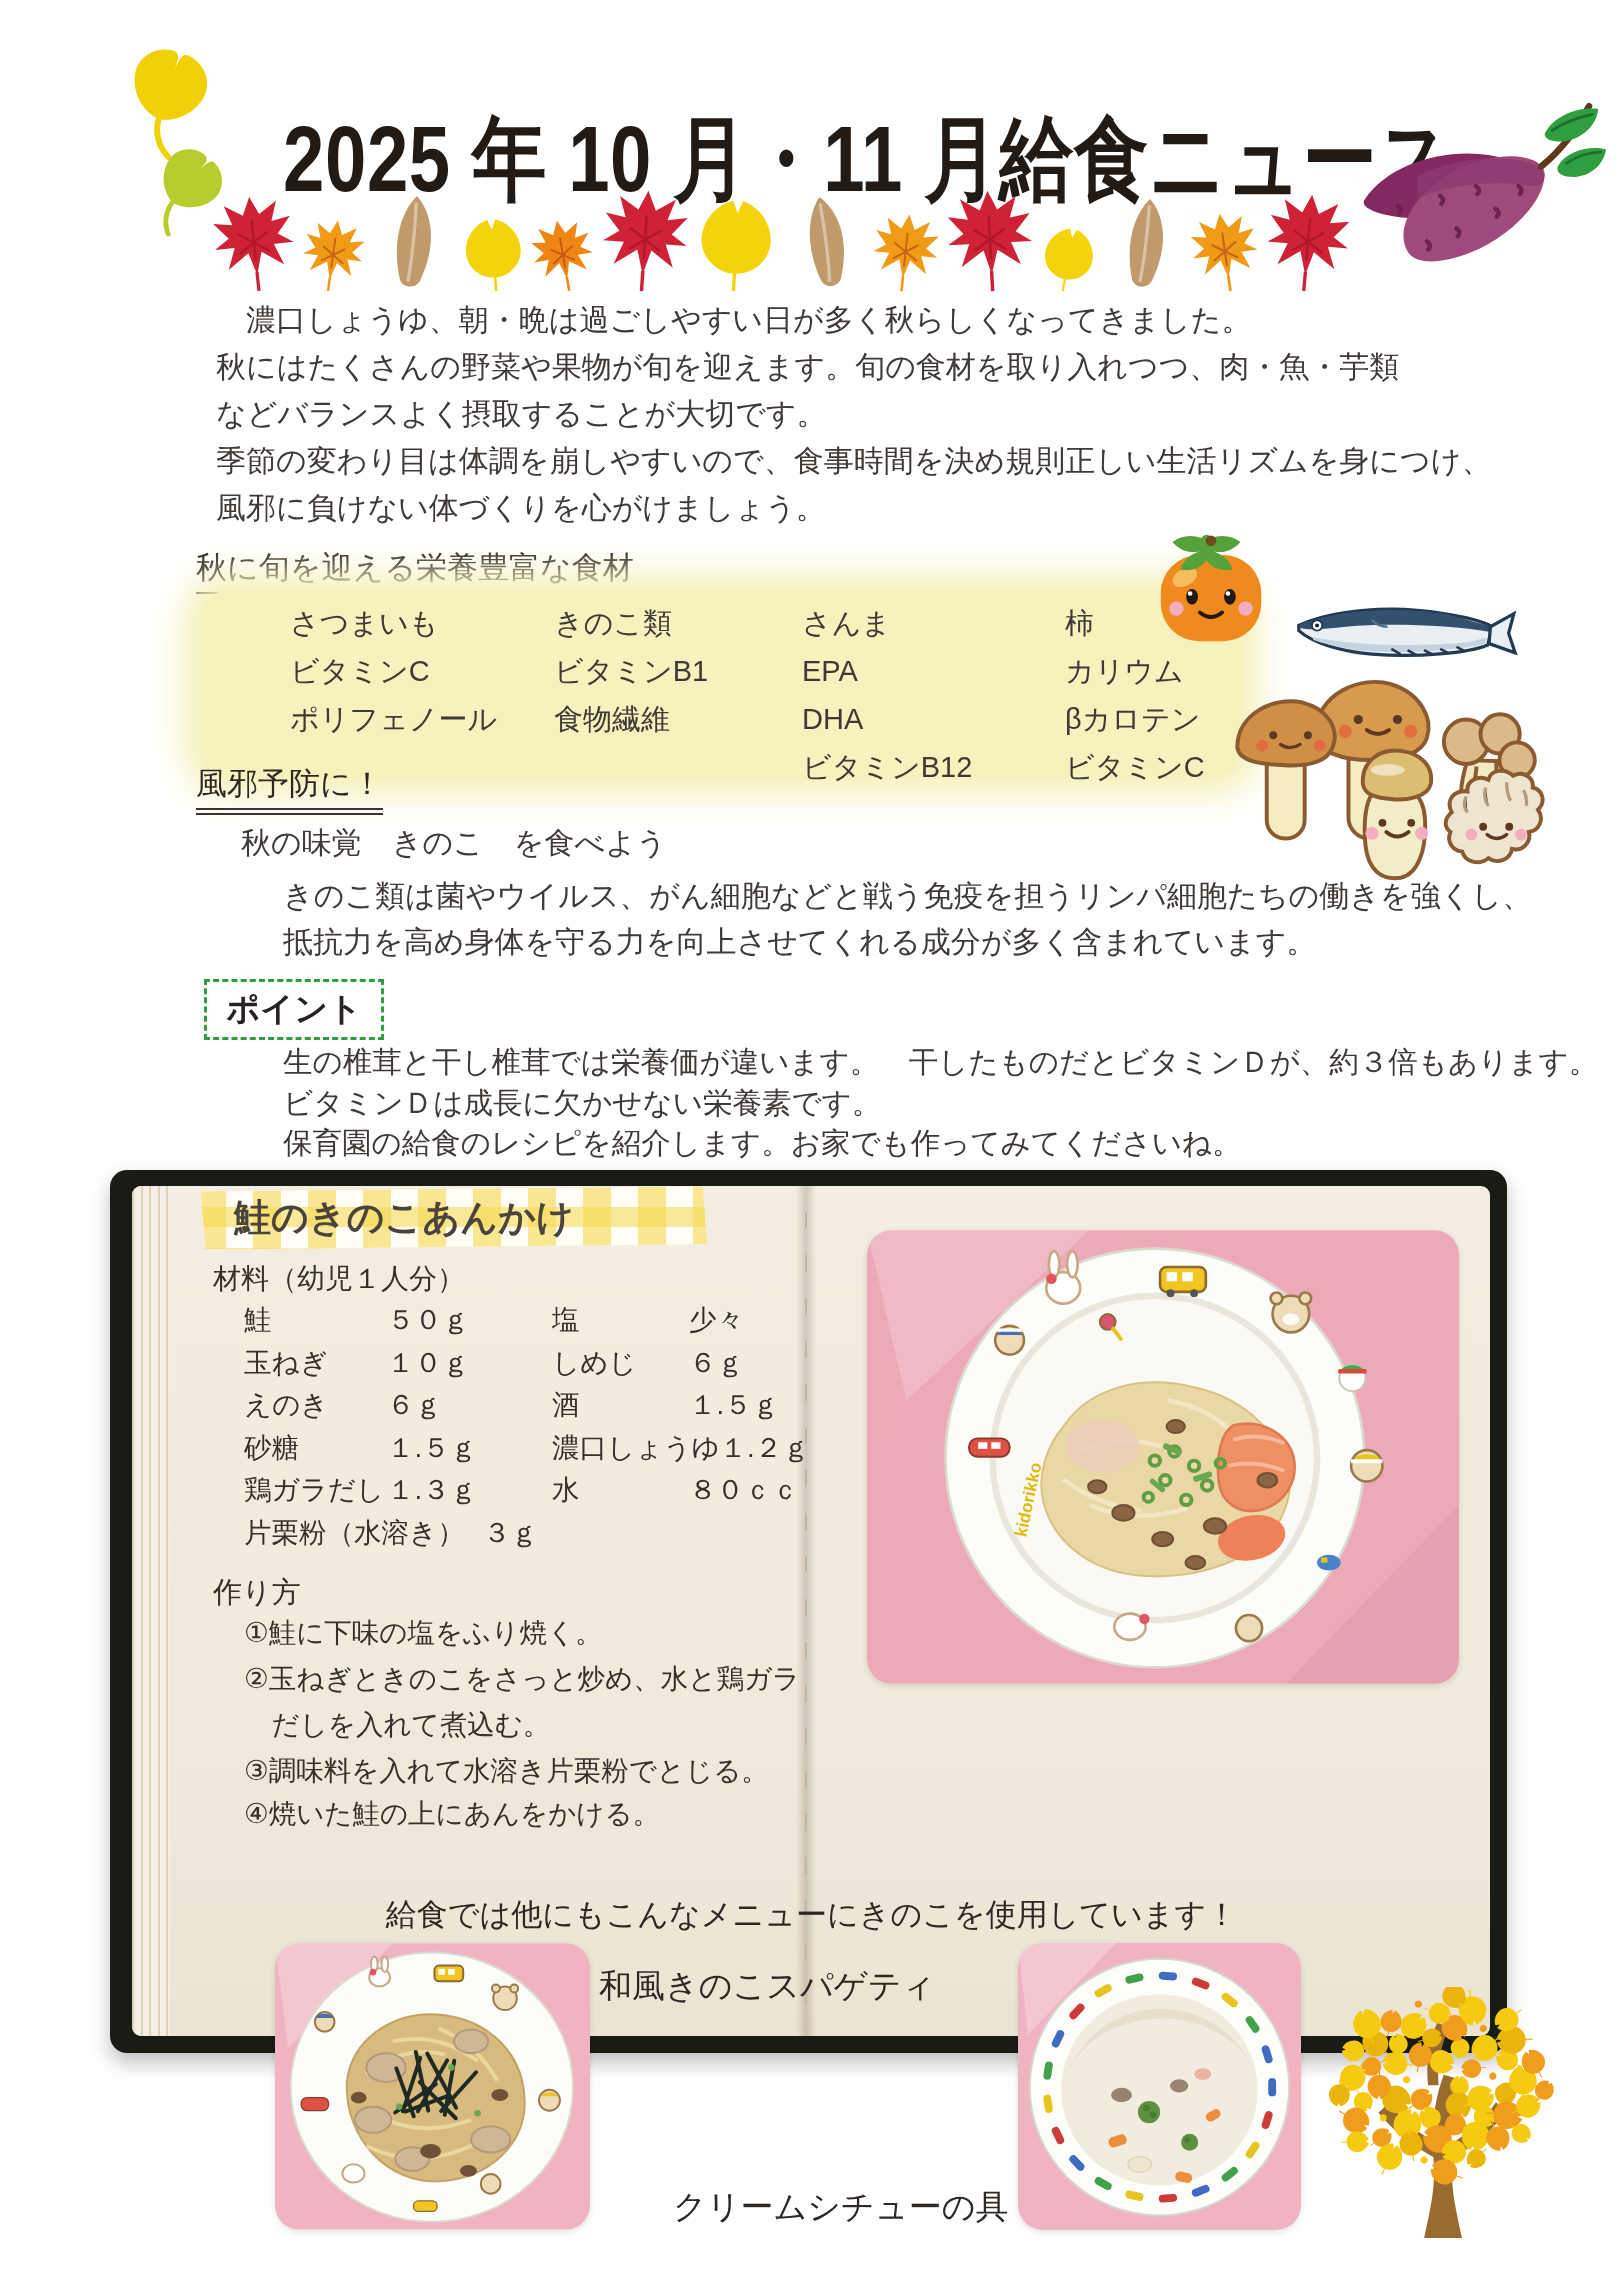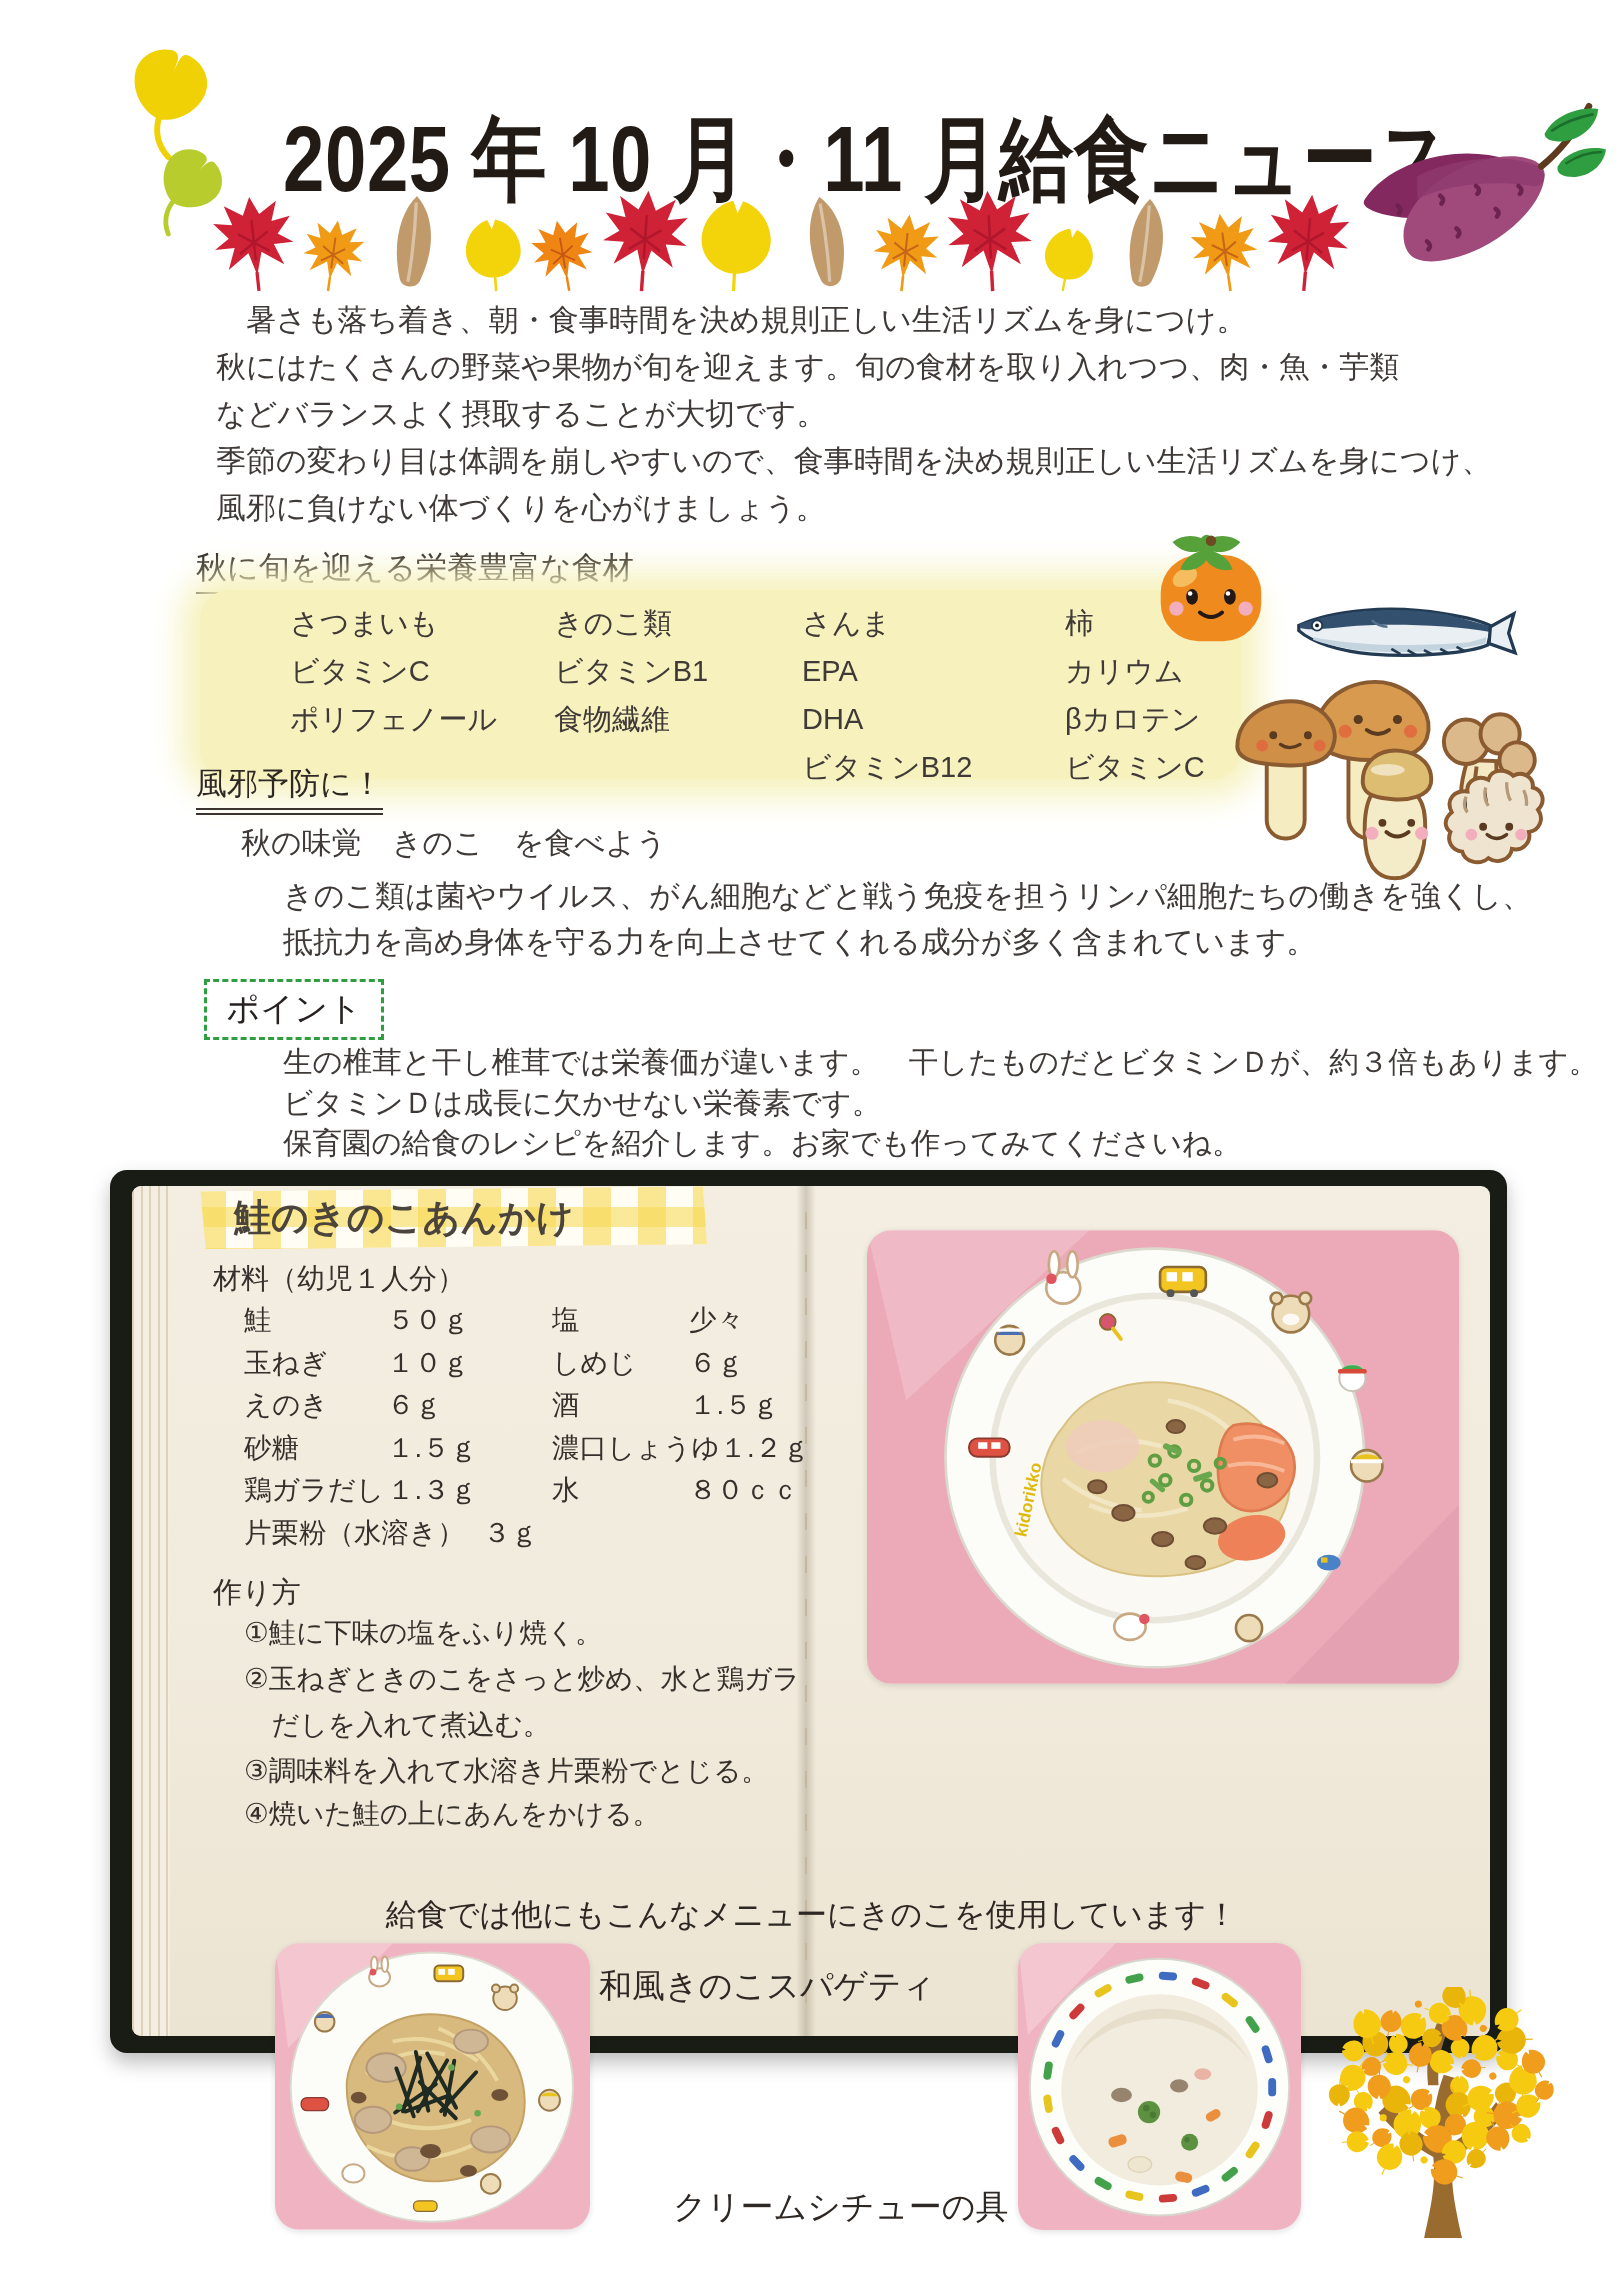--- a/index.html
+++ b/index.html
@@ -12,21 +12,21 @@
   .leaf-row{display:flex;align-items:flex-end;gap:6.5px;}
   .leaf-row svg{display:block;}
   
   .body-line{font-size:30px;line-height:47px;white-space:nowrap;}
   .sec-head{font-size:31px;font-weight:bold;color:#2e2824;border-bottom:2.6px solid #3a332e;padding-bottom:2.6px;white-space:nowrap;}
   .sec-head.double{border-bottom:7.9px double #3a332e;}
   .food-box{background:var(--highlight-yellow,#f6f1bd);border-radius:29.5px;
             box-shadow:0 0 31px 18.3px rgba(246,241,189,.95);}
   .food-col .food-name,.food-col .nutrient{font-size:29px;line-height:48px;white-space:nowrap;}
   .point-badge{border:3.3px dashed var(--accent-green,#2f9e41);background:#fff;
-               font-size:33px;font-weight:normal;color:#272220;padding:5.2px 19.6px;white-space:nowrap;}
+               font-size:33px;font-weight:bold;color:#272220;padding:5.2px 19.6px;white-space:nowrap;}
   
   .book-cover{position:absolute;inset:0;background:var(--cover-dark,#161a13);border-radius:17px;
               box-shadow:0 9.2px 19.6px rgba(0,0,0,.25);}
   .book-pages{position:absolute;left:22px;top:15.7px;right:17px;bottom:17px;border-radius:9.2px;
               background:linear-gradient(180deg,#f3eee1 0%,#f1ebdd 55%,#ece4d2 100%);}
   .page-edge-left{position:absolute;left:22px;top:15.7px;bottom:17px;width:38px;border-radius:9.2px 0 0 9.2px;
               background:repeating-linear-gradient(90deg,#ddd2b9 0 2px,#f3eee1 2px 8.5px);}
   .book-spine{position:absolute;top:15.7px;bottom:17px;width:19.6px;
               background:linear-gradient(90deg,rgba(70,55,30,0) 0%,rgba(70,55,30,.20) 50%,rgba(70,55,30,0) 100%);}
   .book-spine:after{content:"";position:absolute;left:8.5px;top:26px;bottom:26px;width:2px;
@@ -145,21 +145,21 @@
       </svg>
       <svg viewBox="0 0 100 118" width="68" height="80" style="transform: rotate(-8deg);">
         <use href="#leaf-maple" xlink:href="#leaf-maple" fill="#f09a15"></use>
       </svg>
       <svg viewBox="0 0 100 118" width="84" height="99" style="transform: rotate(5deg);">
         <use href="#leaf-maple" xlink:href="#leaf-maple" fill="#cf2236"></use>
       </svg>
     </div>
 
   <div class="abs" style="left:216px;top:296px">
-    <div class="body-line">　暑さも落ち着き、朝・食事時間を決め規則正しい生活リズムを身につけ。</div>
+    <div class="body-line">　濃口しょうゆ、朝・晩は過ごしやすい日が多く秋らしくなってきました。</div>
     <div class="body-line">秋にはたくさんの野菜や果物が旬を迎えます。旬の食材を取り入れつつ、肉・魚・芋類</div>
     <div class="body-line">などバランスよく摂取することが大切です。</div>
     <div class="body-line">季節の変わり目は体調を崩しやすいので、食事時間を決め規則正しい生活リズムを身につけ、</div>
     <div class="body-line">風邪に負けない体づくりを心がけましょう。</div>
   </div>
 
   <div class="abs sec-head" style="left:196px;top:547px;font-weight:normal">秋に旬を迎える栄養豊富な食材</div>
 
   <div class="abs food-box" style="left:200px;top:590px;width:1041px;height:189px">
     <div class="abs food-col" style="left:90px;top:9.2px">

